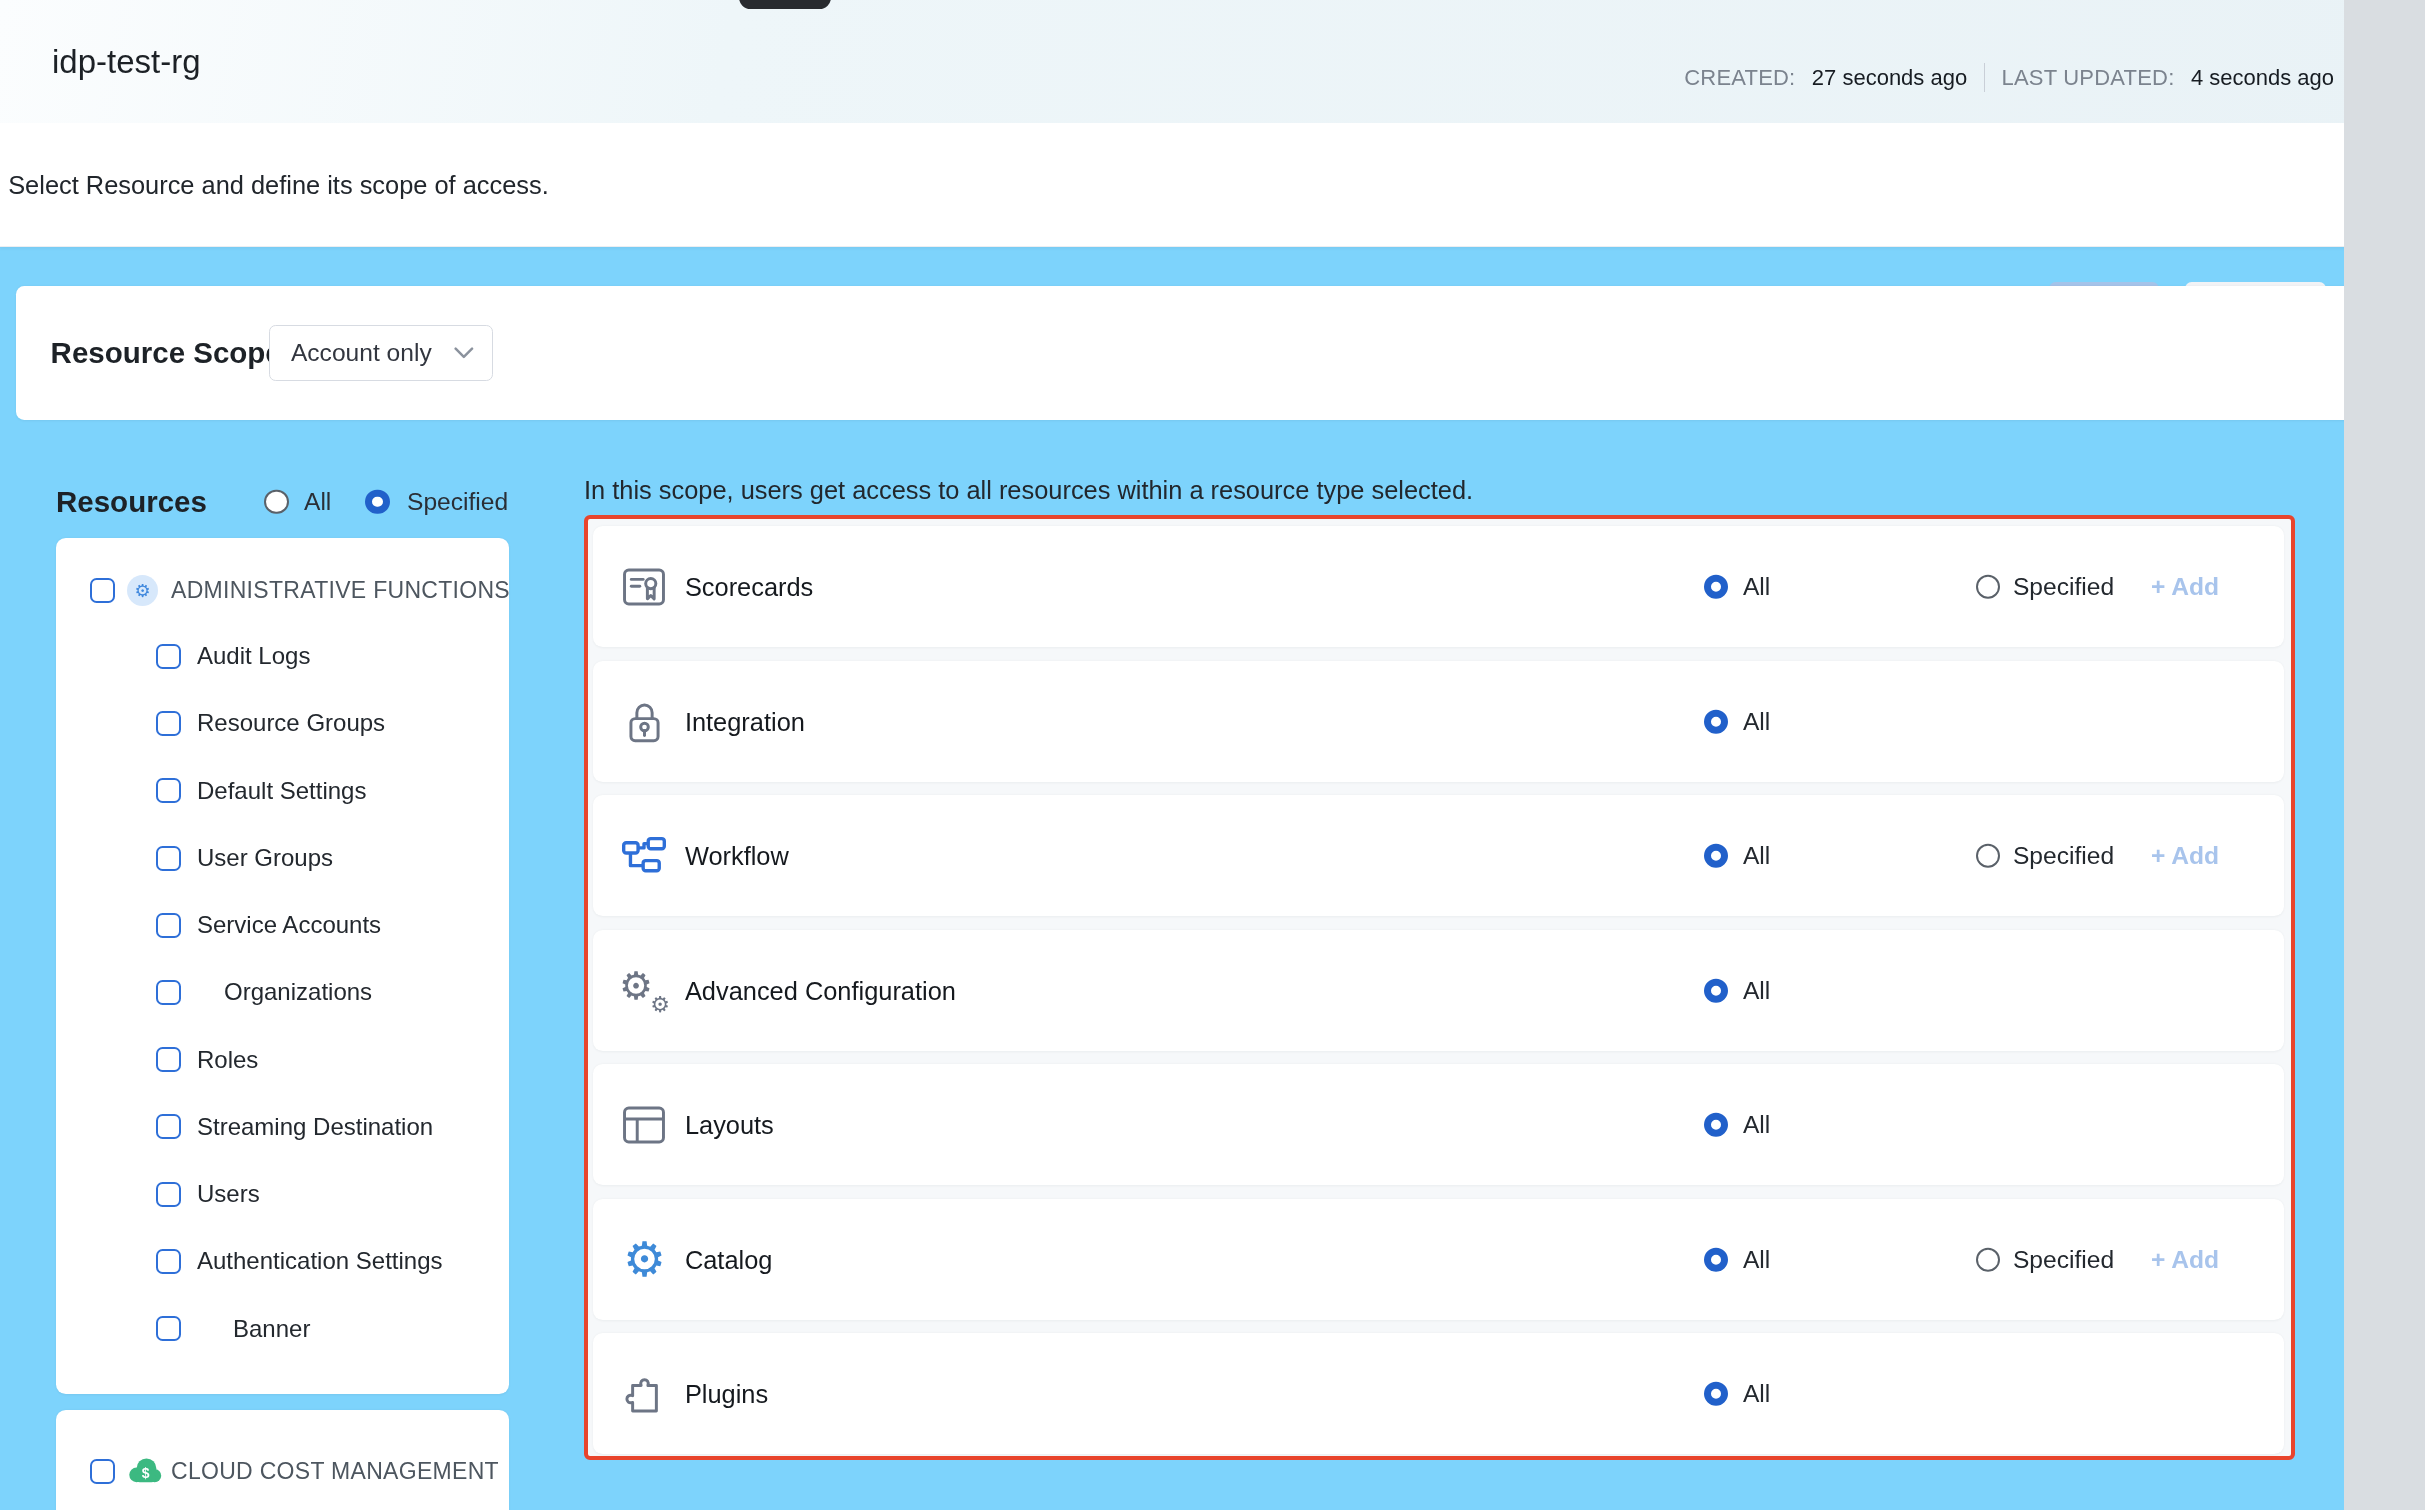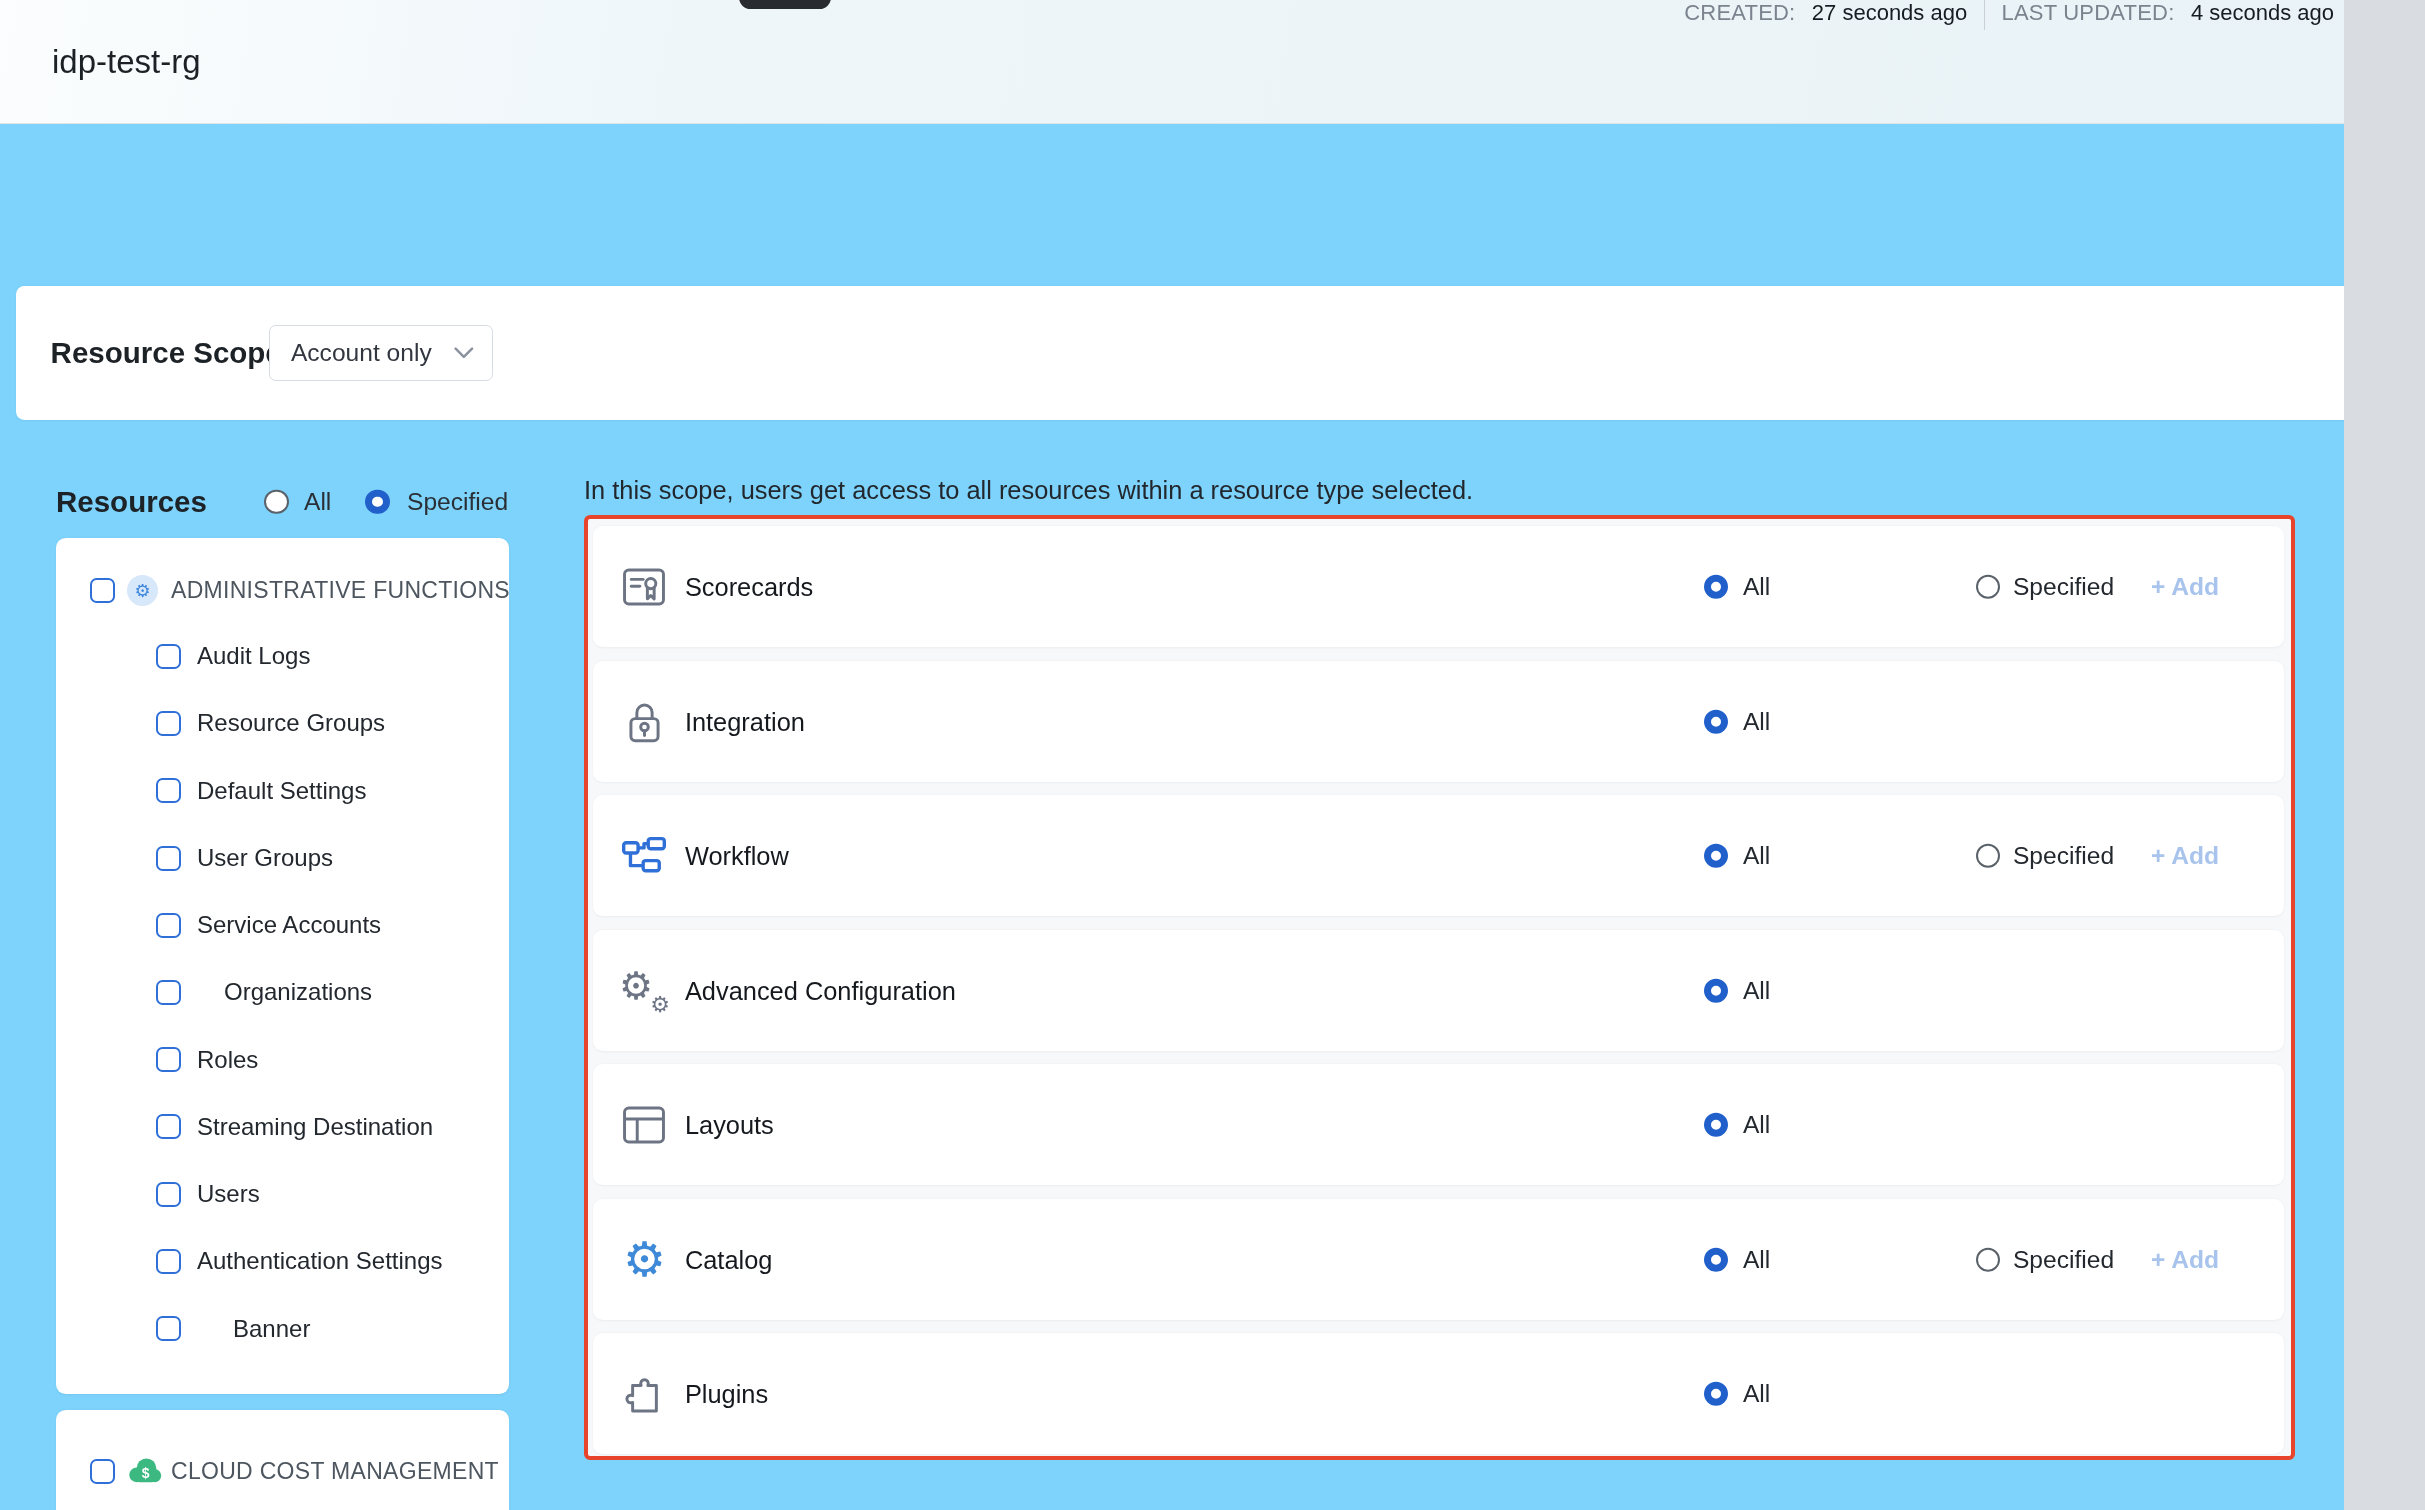--- a/index.html
+++ b/index.html
@@ -10,21 +10,21 @@
     color:#1d2228;
   }
 
   
   .top-header{
     position:absolute; left:0; top:0; width:2426px; height:123px;
     background:linear-gradient(100deg,#fbfdfe 0%,#eef6f9 30%,#e9f2f6 100%);
     border-bottom:0.8px solid #dfe4e7;
   }
   .page-title{position:absolute; left:52px; top:50%; transform:translateY(-50%); font-size:33px; color:#1c2126;}
-  .meta{position:absolute; right:92px; top:0; height:123px; display:flex; gap:16.4px; font-size:22px;}
+  .meta{position:absolute; right:92px; top:16px; height:123px; display:flex; align-items:center; gap:16.4px; font-size:22px;}
   .meta .mlabel{color:#7b838e; font-weight:500; letter-spacing:0.2px;}
   .meta .mvalue{color:#171c22; font-weight:500;}
   .meta .mdivider{width:1.6px; height:29.5px; background:#c9cfd7;}
 
   .black-pill{position:absolute; left:739px; top:-14px; width:92px; height:23px; border-radius:11.5px; background:#17191d; opacity:.92;}
 
   
   .action-bar{
     position:absolute; left:0; top:123px; width:2426px; height:123px; background:#ffffff;
     border-bottom:0.8px solid #eceef1; box-shadow:0 1.6px 3.3px rgba(15,25,35,.04);
@@ -100,20 +100,25 @@
     <div class="meta">
       <span class="mlabel">CREATED:</span>
       <span class="mvalue">27 seconds ago</span>
       <span class="mdivider"></span>
       <span class="mlabel">LAST UPDATED:</span>
       <span class="mvalue">4 seconds ago</span>
     </div>
   </div>
   <div class="black-pill"></div>
 
+  <div class="action-bar">
+    <div class="action-desc">Select Resource and define its scope of access.</div>
+    <button class="btn btn-save">Save</button>
+    <button class="btn btn-discard">Discard</button>
+  </div>
 
   <div class="scope-card">
     <div class="scope-label">Resource Scope</div>
     <div class="dropdown">
       <span class="dropdown-text">Account only</span>
       <svg width="19.7" height="12.3" viewBox="0 0 24 15">
           <polyline points="2,2 12,12 22,2" fill="none" stroke="#8b929d" stroke-width="3" stroke-linecap="round" stroke-linejoin="round"></polyline>
         </svg>
     </div>
   </div>

